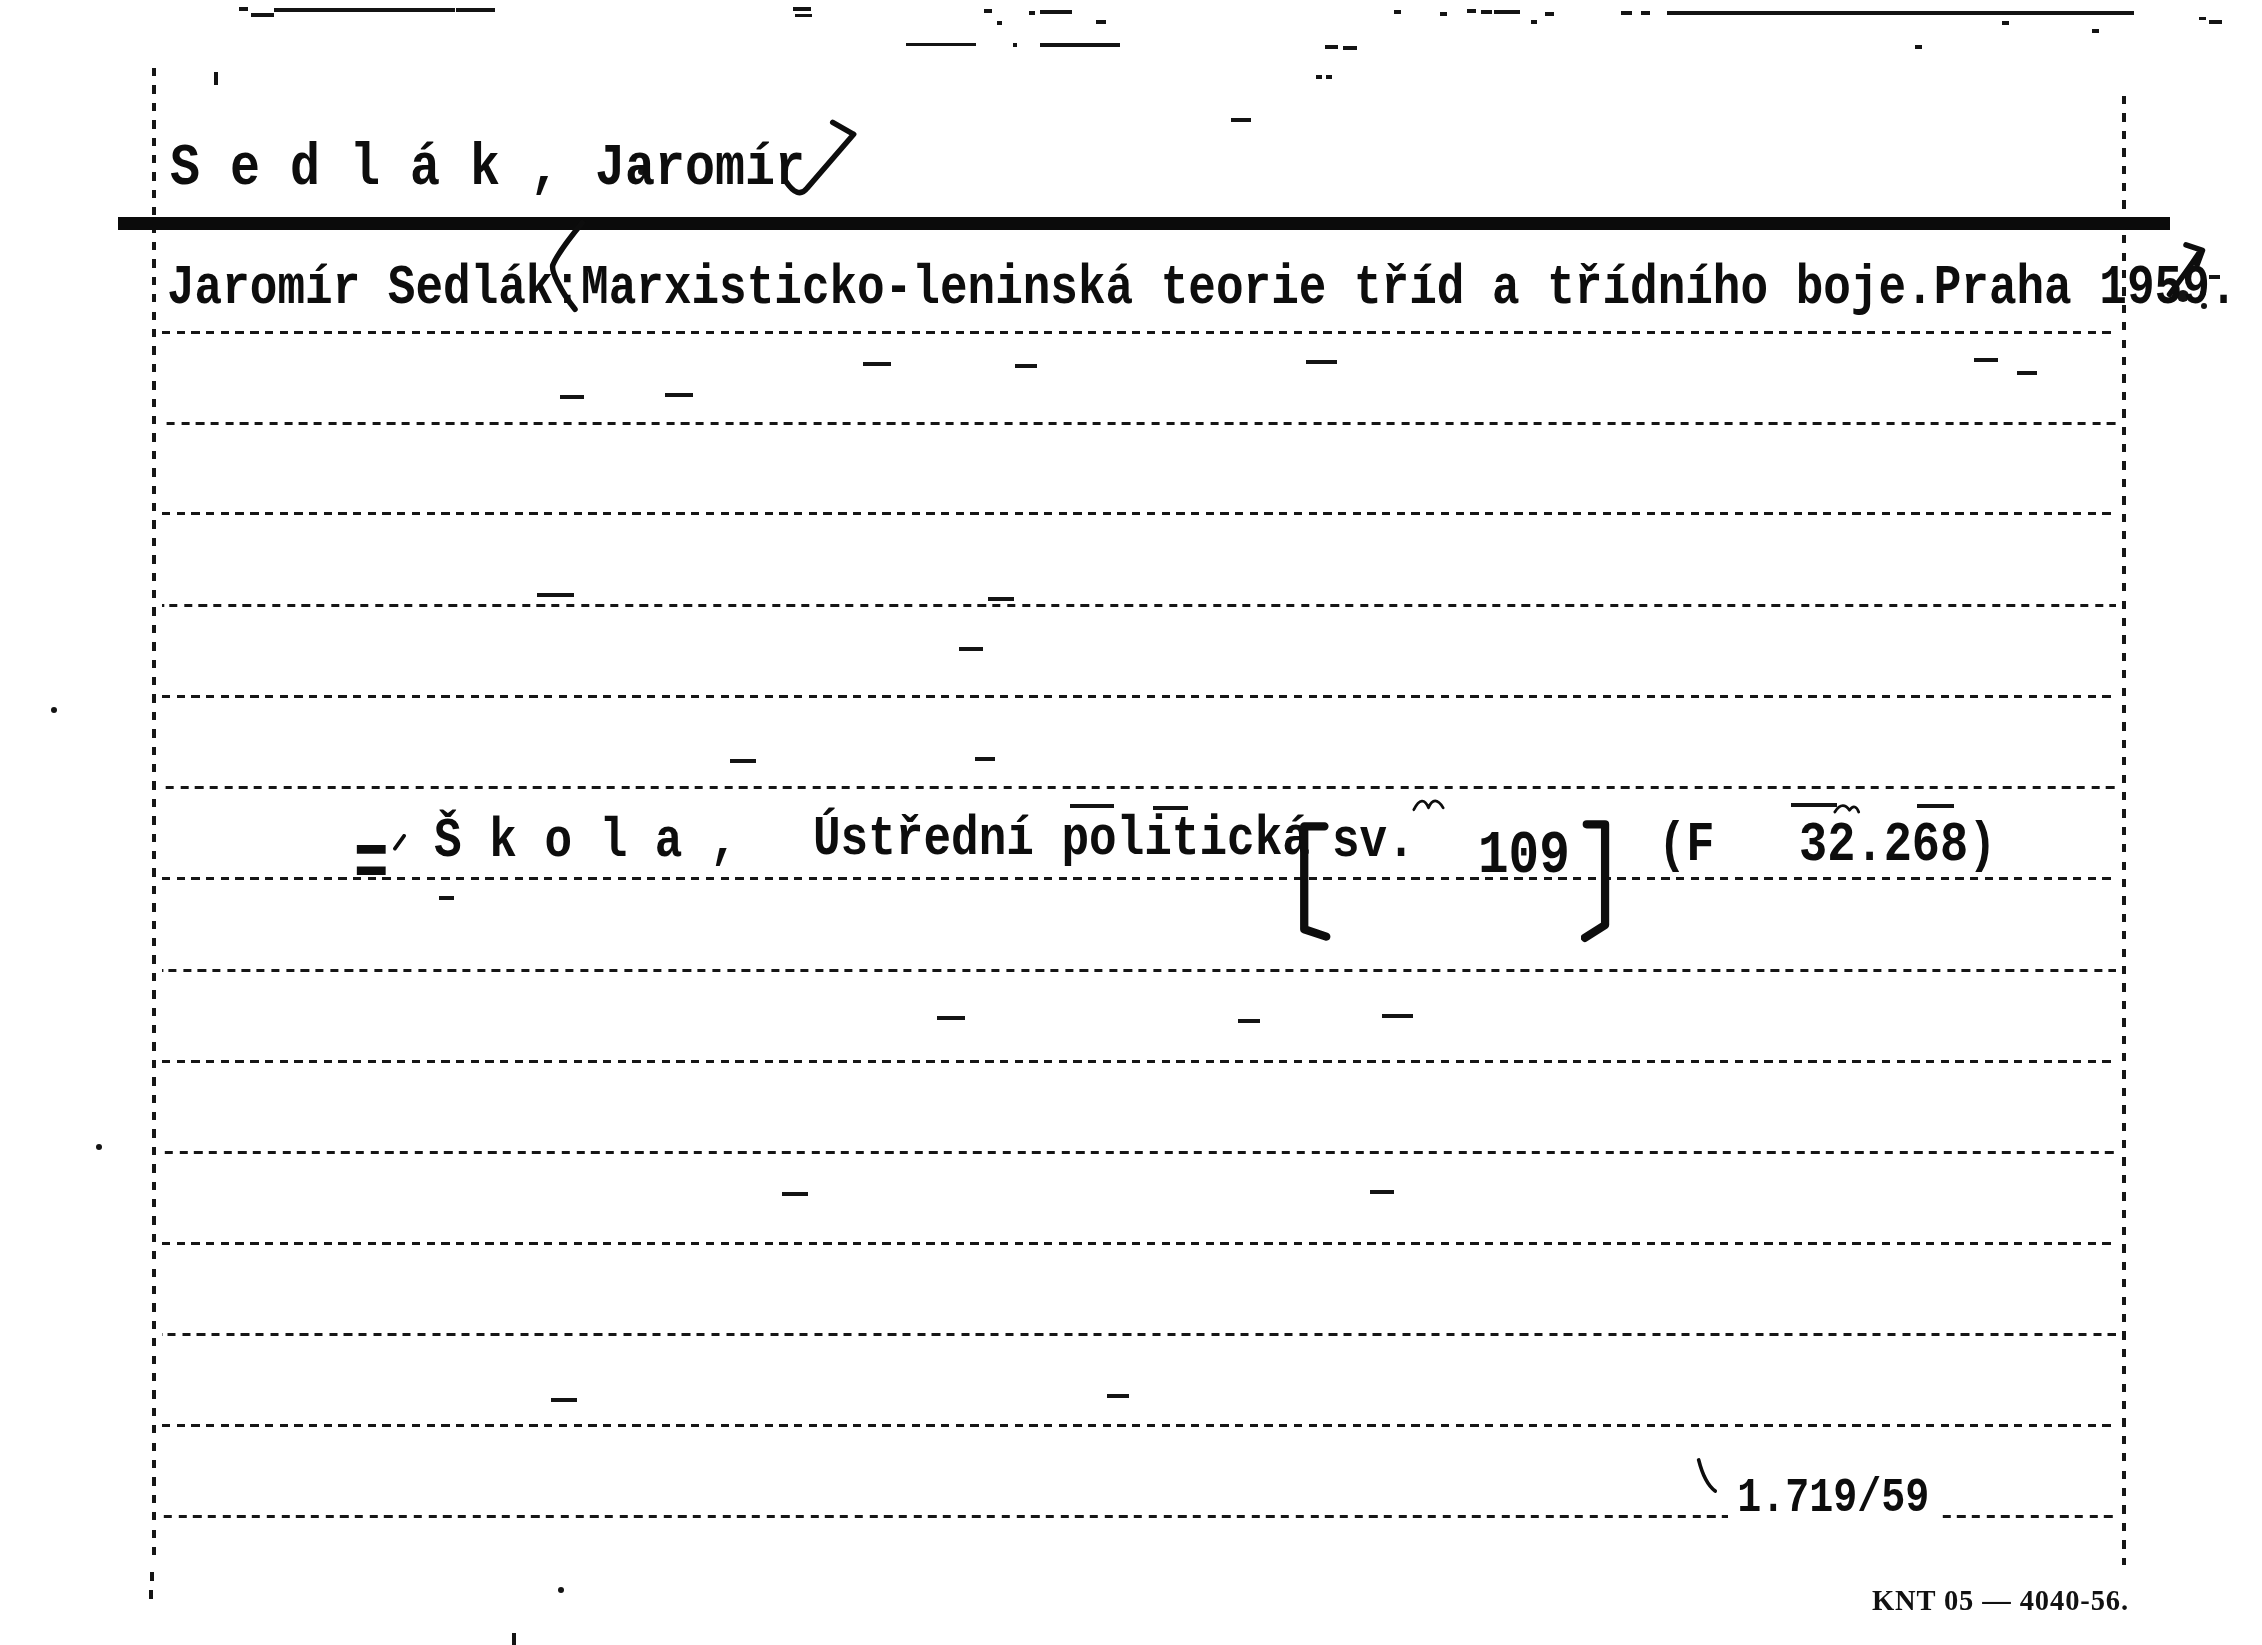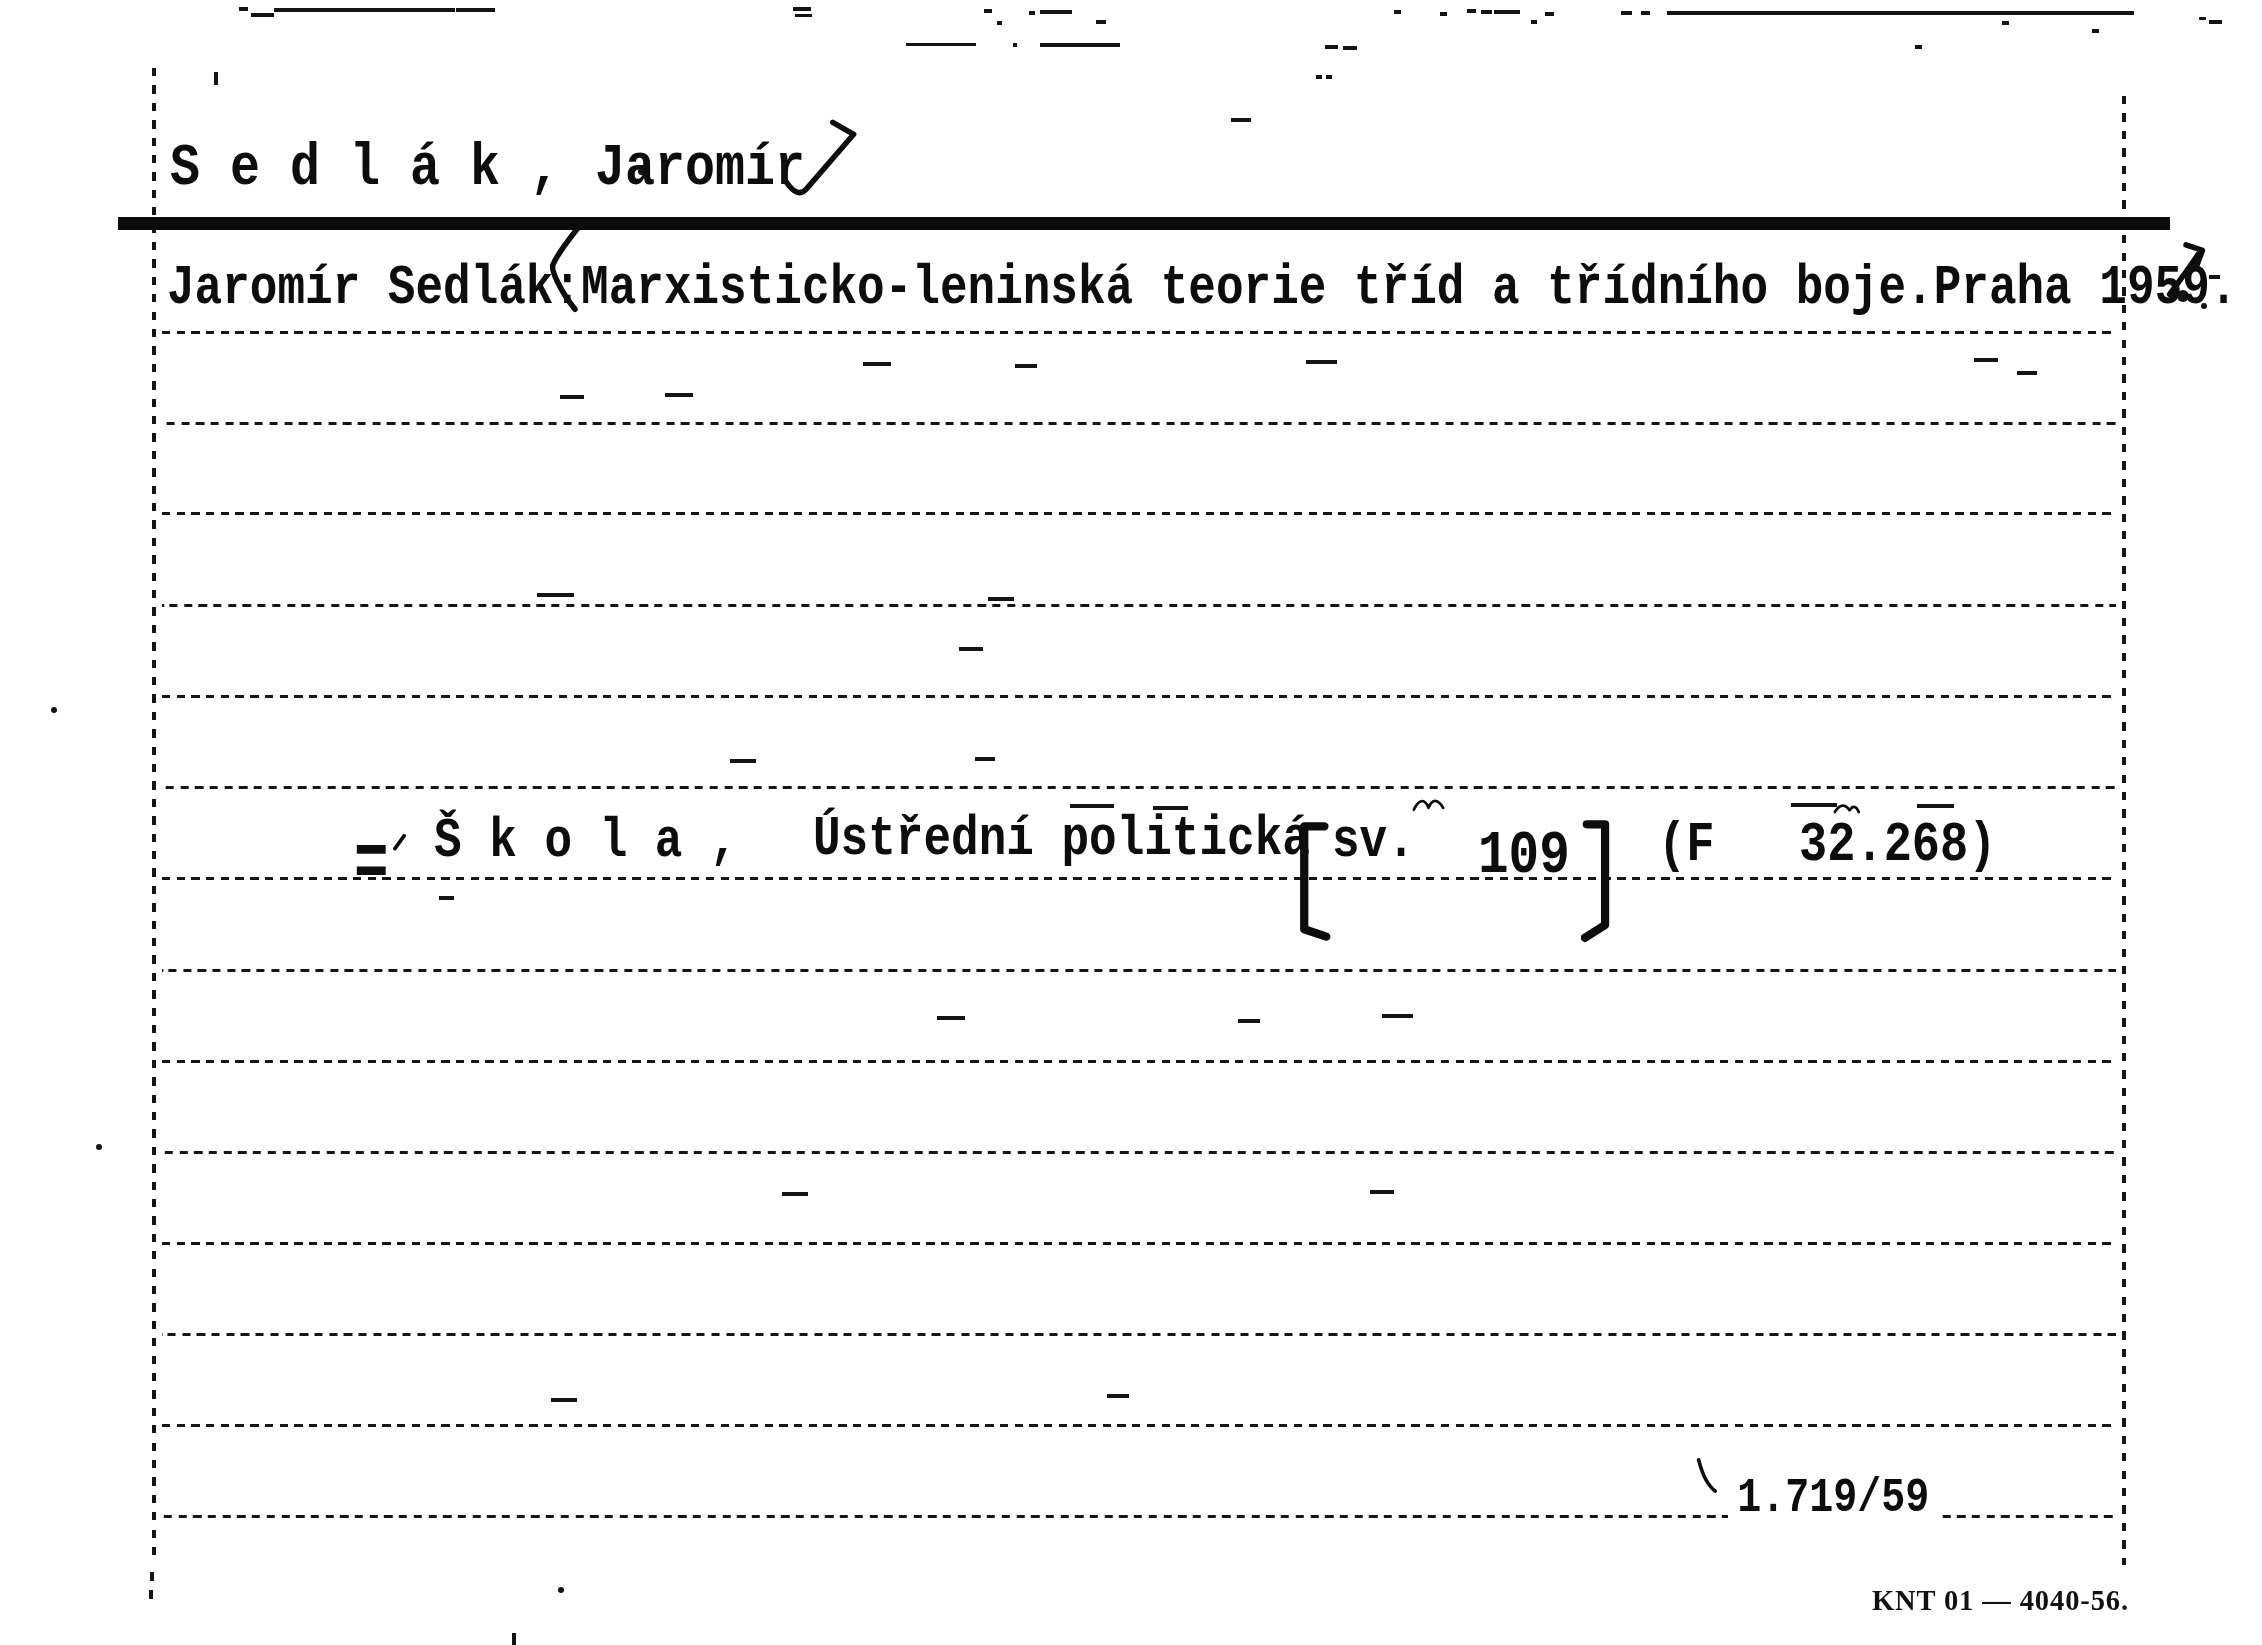--- a/index.html
+++ b/index.html
@@ -155,16 +155,16 @@
   <svg class="mark" style="left:1833px;top:801px" width="27.5" height="14.7" viewBox="0 0 30 16">
     <path d="M2,12 C8,2 14,4 18,10 C22,4 26,6 28,12" style="stroke-width:3"></path>
   </svg>
   <span class="typed" style="left:1658px;top:817px;font-size:47px">(F   32.268)</span>
 
   <svg class="mark" style="left:1695px;top:1456px" width="22" height="39" viewBox="0 0 24 42">
     <path d="M4,4 C8,20 14,32 22,38" style="stroke-width:4"></path>
   </svg>
   <span class="typed acc" style="left:1728px;top:1475px;font-size:40px">1.719/59</span>
 
-  <span class="print" style="left:1872px;top:1585px">KNT 01 — 4040-56.</span>
+  <span class="print" style="left:1872px;top:1585px">KNT 05 — 4040-56.</span>
 
 </div>
 
 
 </body></html>

